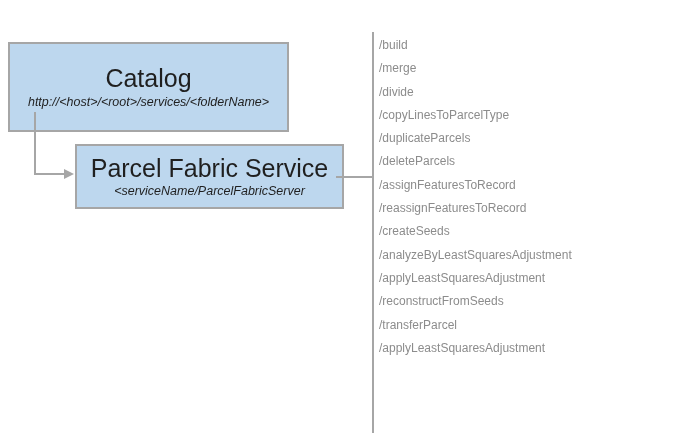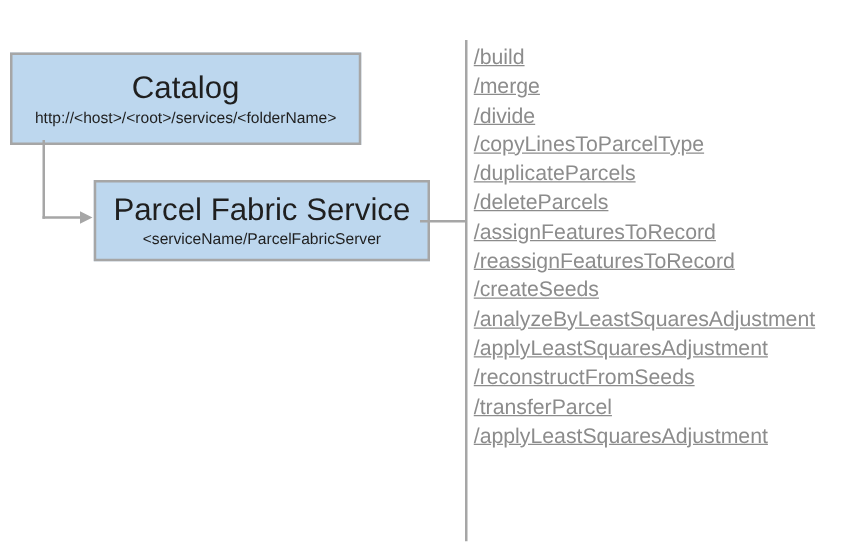--- a/index.html
+++ b/index.html
@@ -17,33 +17,34 @@
     position:absolute;
     background:var(--node_fill);
     border:2px solid var(--node_border);
     box-sizing:border-box;
     display:flex;
     flex-direction:column;
     align-items:center;
     justify-content:center;
     text-align:center;
   }
-  .node-catalog{left:8px;top:42px;width:281px;height:74px;}
+  .node-catalog{left:8px;top:42px;width:281px;height:90px;}
   .node-service{left:75px;top:144px;width:269px;height:65px;}
   .node-title{
     font-size:25px;
     line-height:1.1;
     color:var(--title_text);
     white-space:nowrap;
   }
   .node-subtitle{
     font-size:12.5px;
     margin-top:2px;
     color:var(--title_text);
     white-space:nowrap;
+    font-style:italic;
   }
 
   .connector{position:absolute;background:var(--connector);}
   .conn-v1{left:34px;top:112px;width:2px;height:63px;}
   .conn-h1{left:34px;top:173px;width:31px;height:2px;}
   .arrowhead{
     position:absolute;left:64px;top:169px;
     width:0;height:0;
     border-top:5px solid transparent;
     border-bottom:5px solid transparent;
@@ -52,25 +53,24 @@
   .conn-h2{left:336px;top:176px;width:37px;height:2px;}
   .divider{left:372px;top:32px;width:2px;height:401px;}
 
   .operations{
     position:absolute;
     left:379px;top:34px;
     margin:0;padding:0;
     list-style:none;
   }
   .operations li{
-    font-size:17px;
+    font-size:12px;
     line-height:23.3px;
     color:var(--list_text);
     white-space:nowrap;
-    text-decoration:underline;
   }
 </style>
 </head>
 <body>
 
 <div class="canvas">
 
   <div class="node node-catalog">
     <div class="node-title">Catalog</div>
     <div class="node-subtitle">http://&lt;host&gt;/&lt;root&gt;/services/&lt;folderName&gt;</div>

